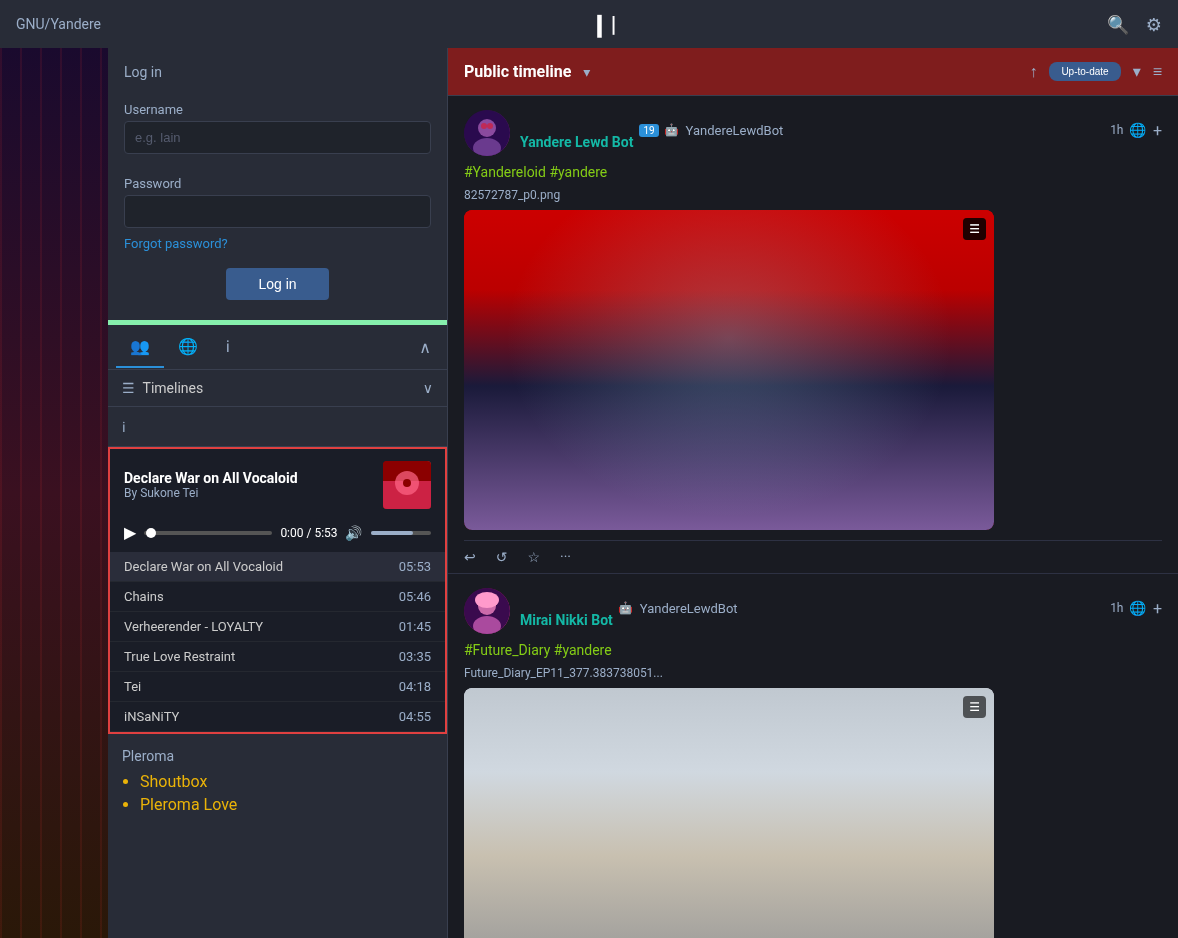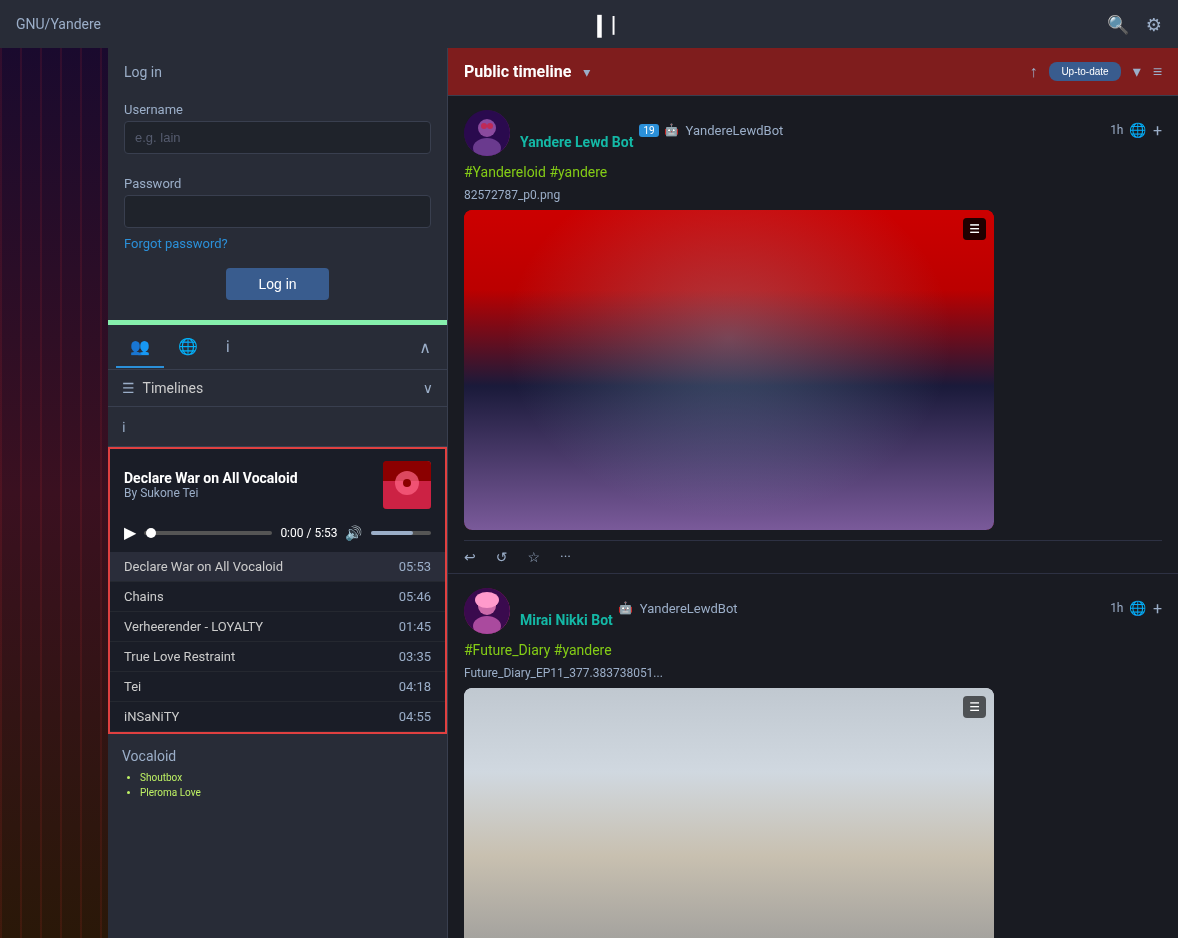--- a/index.html
+++ b/index.html
@@ -303,22 +303,22 @@
     .features-title {
       color: #9baec8;
       font-size: 14px;
       margin-bottom: 8px;
     }
     .features-list {
       list-style: disc;
       padding-left: 18px;
     }
     .features-list li {
-      color: #bef264;
-      font-size: 10px;
+      color: #eab308;
+      font-size: 16px;
       margin-bottom: 4px;
     }
 
     
     .right-panel {
       flex: 1;
       background: #191b22;
       display: flex;
       flex-direction: column;
       overflow: hidden;
@@ -625,21 +625,21 @@
           <span class="track-duration">04:18</span>
         </div>
         <div class="track-item">
           <span class="track-name">iNSaNiTY</span>
           <span class="track-duration">04:55</span>
         </div>
       </div>
     </div>
 
     <div class="features-section">
-      <div class="features-title">Vocaloid</div>
+      <div class="features-title">Pleroma</div>
       <ul class="features-list">
         <li>Shoutbox</li>
         <li>Pleroma Love</li>
       </ul>
     </div>
 
   </div>
 
   <div class="right-panel">
 

